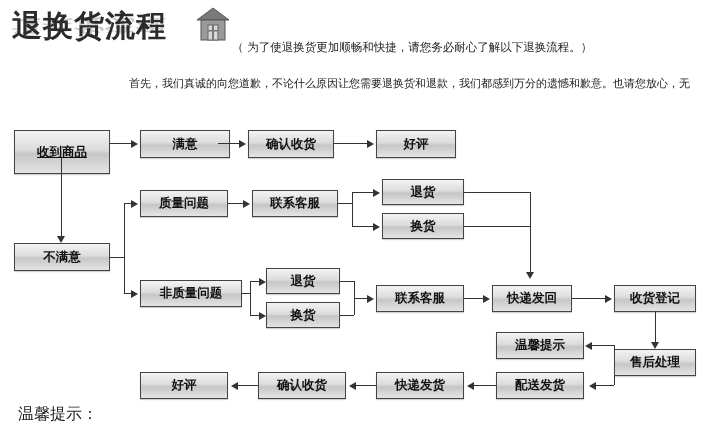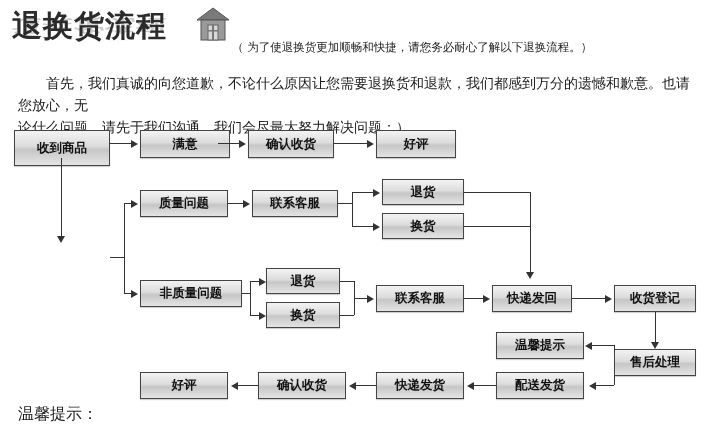--- a/index.html
+++ b/index.html
@@ -35,23 +35,24 @@
   .house-icon{
     position:absolute;left:196px;top:6px;width:34px;height:36px;
   }
   .subtitle{
     position:absolute;left:232px;top:40px;
     font-size:11.5px;color:#222;
     font-family:"DejaVu Sans",sans-serif;
   }
   .intro{
     position:absolute;left:18px;top:72px;width:672px;
-    font-size:14px;color:#1a1a1a;line-height:22px;
-    font-family:Liberation Sans, sans-serif;
+    font-size:11px;color:#1a1a1a;line-height:22px;
+    font-family:Liberation Serif, serif;
     text-indent:28px;
+    text-align:right;
   }
   .intro .l2{display:block;text-indent:0;}
 
   
   .box{
     position:absolute;
     box-sizing:border-box;
     border:1px solid #444;
     background:linear-gradient(to bottom,#f3f3f3 0%,#dcdcdc 45%,#c6c6c6 55%,#e4e4e4 100%);
     display:flex;align-items:center;justify-content:center;
@@ -93,40 +94,40 @@
       <rect x="12" y="19" width="10" height="15" fill="#d8d8d8" stroke="#666" stroke-width="1"></rect>
       <rect x="16" y="19" width="2" height="15" fill="#777"></rect>
       <rect x="12" y="24" width="10" height="1.5" fill="#777"></rect>
     </svg>
   </span>
 
   <div class="subtitle">（ 为了使退换货更加顺畅和快捷，请您务必耐心了解以下退换流程。）</div>
 
   <div class="intro">
     <span>首先，我们真诚的向您道歉，不论什么原因让您需要退换货和退款，我们都感到万分的遗憾和歉意。也请您放心，无</span>
-    <span class="l2">论什么问题，请先于我们沟通，我们会尽最大努力解决问题：）</span>
   </div>
 
-  <div class="box" style="left:14px;top:130px;width:96px;height:36px;">收到商品</div>
+  <div class="box" style="left:14px;top:130px;width:96px;height:44px;text-decoration:underline;">收到商品</div>
   <div class="ln lh" style="left:110px;top:143px;width:24px;"></div>
   <div class="arrow arr-r" style="left:131px;top:140px;"></div>
 
   <div class="box" style="left:140px;top:130px;width:90px;height:28px;">满意</div>
   <div class="ln lh" style="left:218px;top:143px;width:24px;"></div>
   <div class="arrow arr-r" style="left:239px;top:140px;"></div>
 
   <div class="box" style="left:248px;top:130px;width:86px;height:28px;">确认收货</div>
   <div class="ln lh" style="left:334px;top:143px;width:36px;"></div>
   <div class="arrow arr-r" style="left:367px;top:140px;"></div>
 
   <div class="box" style="left:376px;top:130px;width:80px;height:28px;">好评</div>
 
   <div class="ln lv" style="left:61px;top:158px;height:80px;"></div>
   <div class="arrow arr-d" style="left:57px;top:236px;"></div>
 
+  <div class="box" style="left:14px;top:243px;width:96px;height:28px;">不满意</div>
 
   <div class="ln lh" style="left:110px;top:257px;width:14px;"></div>
   <div class="ln lv" style="left:124px;top:203px;height:90px;"></div>
 
   <div class="ln lh" style="left:124px;top:203px;width:10px;"></div>
   <div class="arrow arr-r" style="left:131px;top:200px;"></div>
 
   <div class="ln lh" style="left:124px;top:293px;width:10px;"></div>
   <div class="arrow arr-r" style="left:131px;top:290px;"></div>
 

